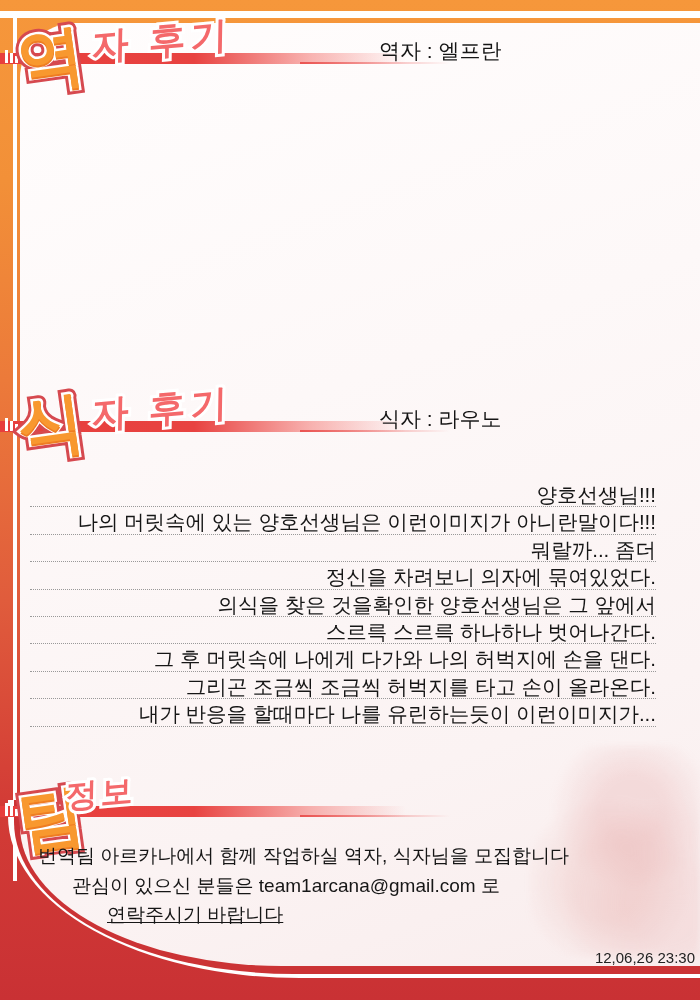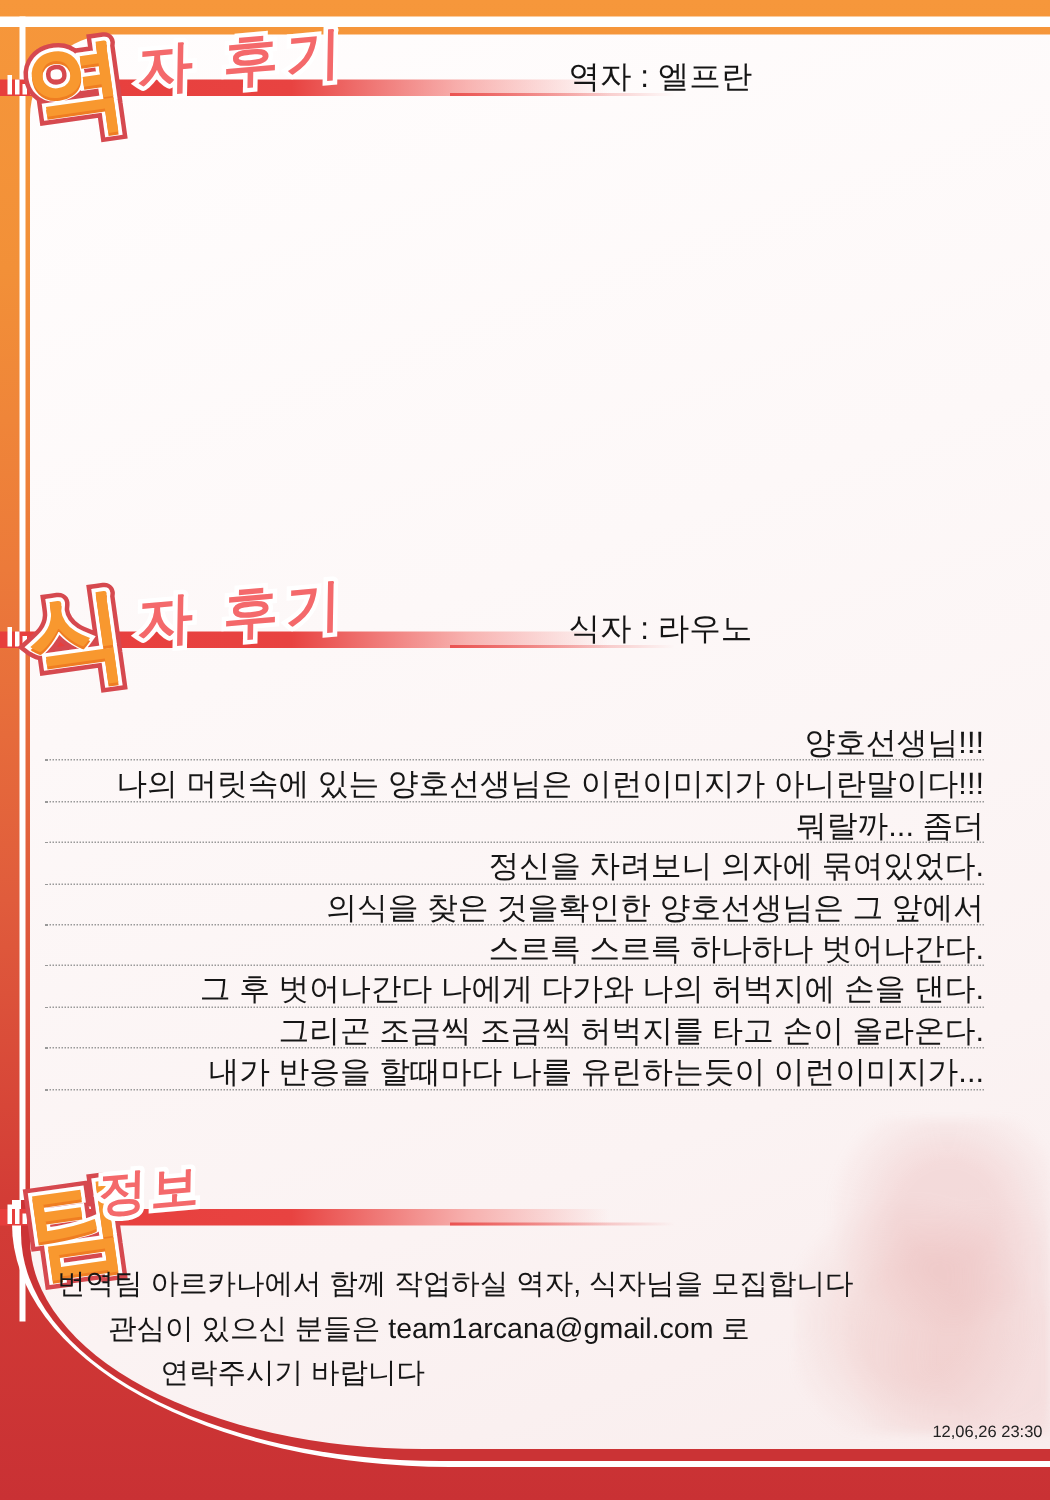--- a/index.html
+++ b/index.html
@@ -58,21 +58,21 @@
 
   
   .lines{position:absolute;left:30px;width:626px;}
   .body-line{height:27.4px;box-sizing:border-box;border-bottom:1px dotted #999;
              padding:1px 0 0 8px;font-size:20.5px;color:#161616;font-weight:500;
              white-space:nowrap;overflow:visible;}
 
   
   .team-line{position:absolute;font-size:19px;color:#161616;font-weight:500;white-space:nowrap;}
   .dist-red{color:#e8302a;}
-  .timestamp{position:absolute;right:5px;top:949px;font-size:11px;color:#222;}
+  .timestamp{position:absolute;right:5px;top:949px;font-size:15px;color:#222;}
 </style>
 </head>
 <body>
 
 <div class="page">
 
   <div class="gap-top"></div>
   <div class="gap-left"></div>
 
   <div class="stripe-white"></div>
@@ -123,21 +123,21 @@
     <div class="hdr-label" style="top:19px;">식자 : 라우노</div>
   </div>
 
   <div class="lines" style="top:480px;text-align:right;">
       <div class="body-line">양호선생님!!!</div>
       <div class="body-line">나의 머릿속에 있는 양호선생님은  이런이미지가 아니란말이다!!!</div>
       <div class="body-line">뭐랄까... 좀더</div>
       <div class="body-line">정신을 차려보니 의자에 묶여있었다.</div>
       <div class="body-line">의식을 찾은 것을확인한 양호선생님은 그 앞에서</div>
       <div class="body-line">스르륵 스르륵 하나하나 벗어나간다.</div>
-      <div class="body-line">그 후 벗어나간다 나에게 다가와 나의 허벅지에 손을 댄다.</div>
+      <div class="body-line">그 후 머릿속에 나에게 다가와 나의 허벅지에 손을 댄다.</div>
       <div class="body-line">그리곤 조금씩 조금씩 허벅지를 타고 손이 올라온다.</div>
       <div class="body-line">내가 반응을 할때마다 나를 유린하는듯이 이런이미지가...</div>
     </div>
 
   <div class="hdr" style="top:778px;">
     <div class="hdr-bar" style="top:28px;">
       <span class="eq" style="top:-4px;">
           <i></i>
           <i></i>
           <i></i>
@@ -150,17 +150,17 @@
       <span class="s-fill">팀</span>
     </div>
     <div class="trest" style="left:66px;top:2px;font-size:32px;letter-spacing:3px;">
       <span class="s-white">정보</span>
       <span class="s-fill">정보</span>
     </div>
   </div>
 
   <div class="team-line" style="left:38px;top:843px;">번역팀 아르카나에서 함께 작업하실 역자, 식자님을 모집합니다</div>
   <div class="team-line" style="left:72px;top:873px;">관심이 있으신 분들은 team1arcana@gmail.com 로</div>
-  <div class="team-line" style="left:107px;top:902px;">연락주시기 바랍니다</div>
+  <div class="team-line" style="left:107px;top:902px;text-decoration:underline;">연락주시기 바랍니다</div>
 
   <div class="timestamp">12,06,26 23:30</div>
 
 </div>
 
 </body></html>

